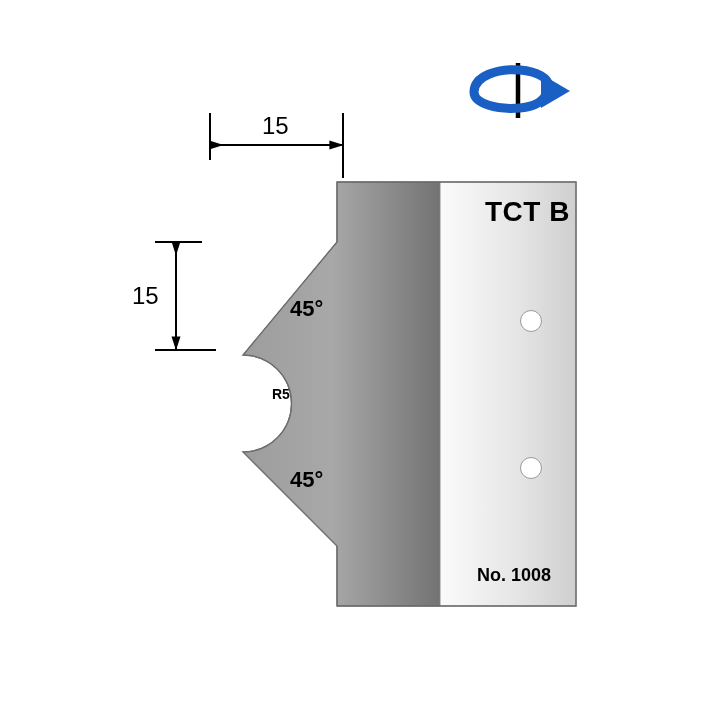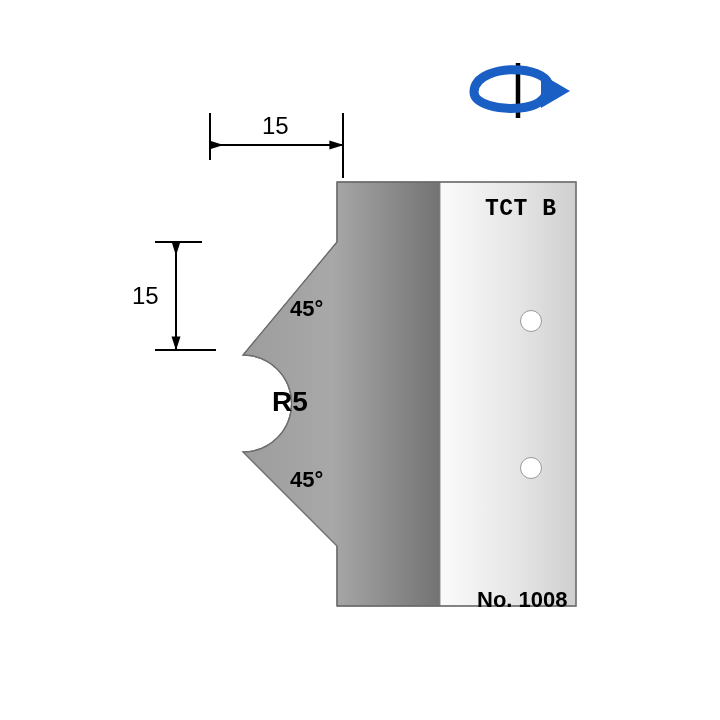--- a/index.html
+++ b/index.html
@@ -44,34 +44,33 @@
     font-size: 22px;
   }
   #angle-bottom-label {
     left: 290px;
     top: 467px;
     font-size: 22px;
   }
   #radius-label {
     left: 272px;
     top: 386px;
-    font-size: 28px;
+    font-size: 14px;
   }
   #grade-label {
     left: 485px;
     top: 196px;
-    font-size: 23px;
+    font-size: 28px;
     font-weight: bold;
     letter-spacing: 0.5px;
-    font-family: Liberation Mono, monospace;
   }
   #part-number-label {
     left: 477px;
-    top: 587px;
-    font-size: 22px;
+    top: 565px;
+    font-size: 18px;
   }
 </style>
 </head>
 <body>
 
 <div id="root">
 
   <svg width="720" height="720" viewBox="0 0 720 720">
     <defs>
       <linearGradient id="gradLeft" x1="0" y1="0" x2="1" y2="0">

